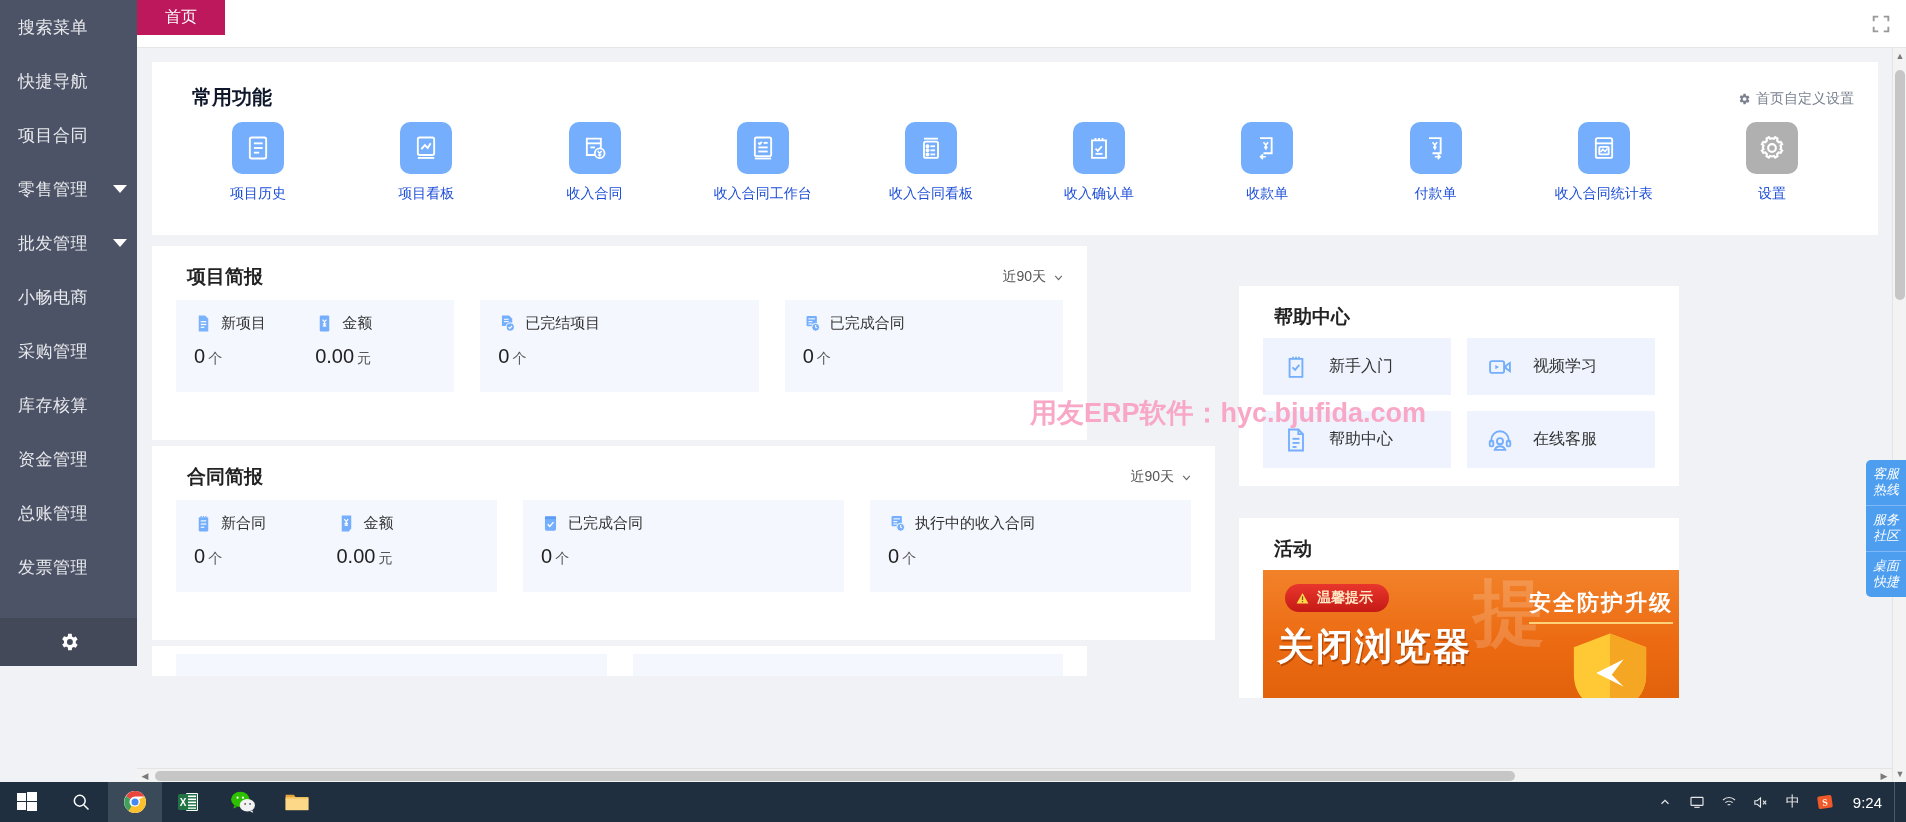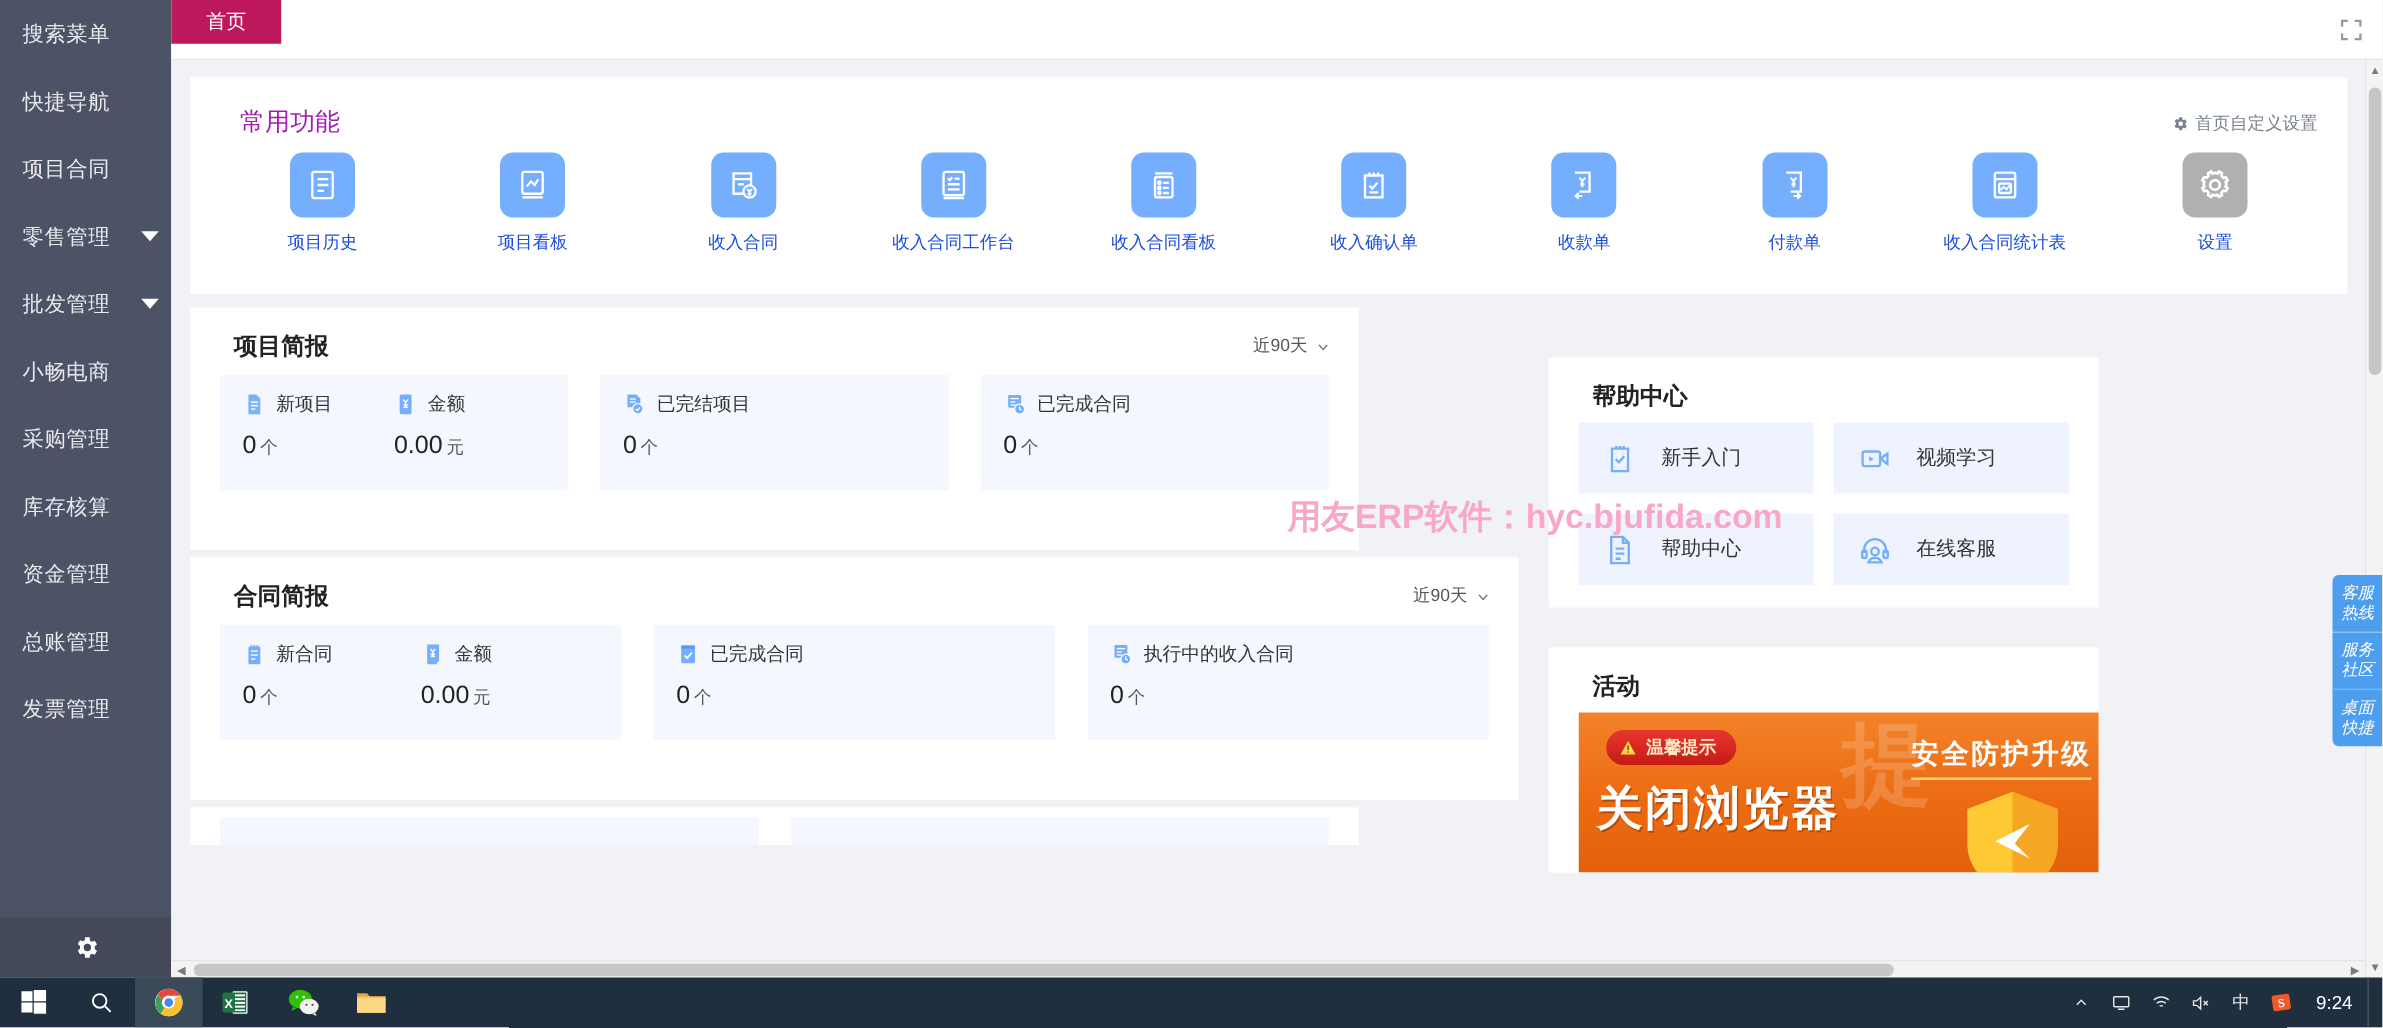--- a/index.html
+++ b/index.html
@@ -4,21 +4,21 @@
 <style>
   * { box-sizing: border-box; margin:0; padding:0; }
   html,body { width:1906px; height:822px; overflow:hidden; }
   body {
     font-family: "Liberation Sans", "DejaVu Sans", sans-serif;
     background:#f0f2f5;
     position:relative;
   }
   
   #sidebar{
-    position:absolute; left:0; top:0; width:137px; height:782px;
+    position:absolute; left:0; top:0; width:137px; height:666px;
     background:#4d5366; color:#ffffff; overflow:hidden;
   }
   .side-item{
     height:54px; display:flex; align-items:center; justify-content:flex-start;
     padding-left:18px; font-size:17px; color:#e9eaee; letter-spacing:0.5px;
     position:relative; cursor:pointer; white-space:nowrap;
   }
   .side-item .caret{
     position:absolute; right:10px; top:50%; transform:translateY(-50%);
     width:0;height:0;border-left:7px solid transparent;border-right:7px solid transparent;
@@ -47,21 +47,21 @@
   #main{
     position:absolute; left:137px; top:48px; right:0; bottom:40px;
     background:#f0f2f5; overflow:hidden;
   }
   .panel{ background:#ffffff; }
   
   #quick-panel{
     position:absolute; left:15px; top:14px; right:28px; height:173px;
     background:#fff;
   }
-  #quick-title{ position:absolute; left:40px; top:22px; font-size:20px; color:#a21caf; font-weight:400;}
+  #quick-title{ position:absolute; left:40px; top:22px; font-size:20px; color:#0f172a; font-weight:700;}
   #custom-setting{
     position:absolute; right:24px; top:28px; font-size:14px; color:#7a8290; cursor:pointer;
     display:flex; align-items:center; gap:5px;
   }
   #icon-row{
     position:absolute; left:22px; right:22px; top:60px; height:105px;
     display:flex; align-items:flex-start;
   }
   .fn{
     flex:1 1 0; display:flex; flex-direction:column; align-items:center; cursor:pointer;

